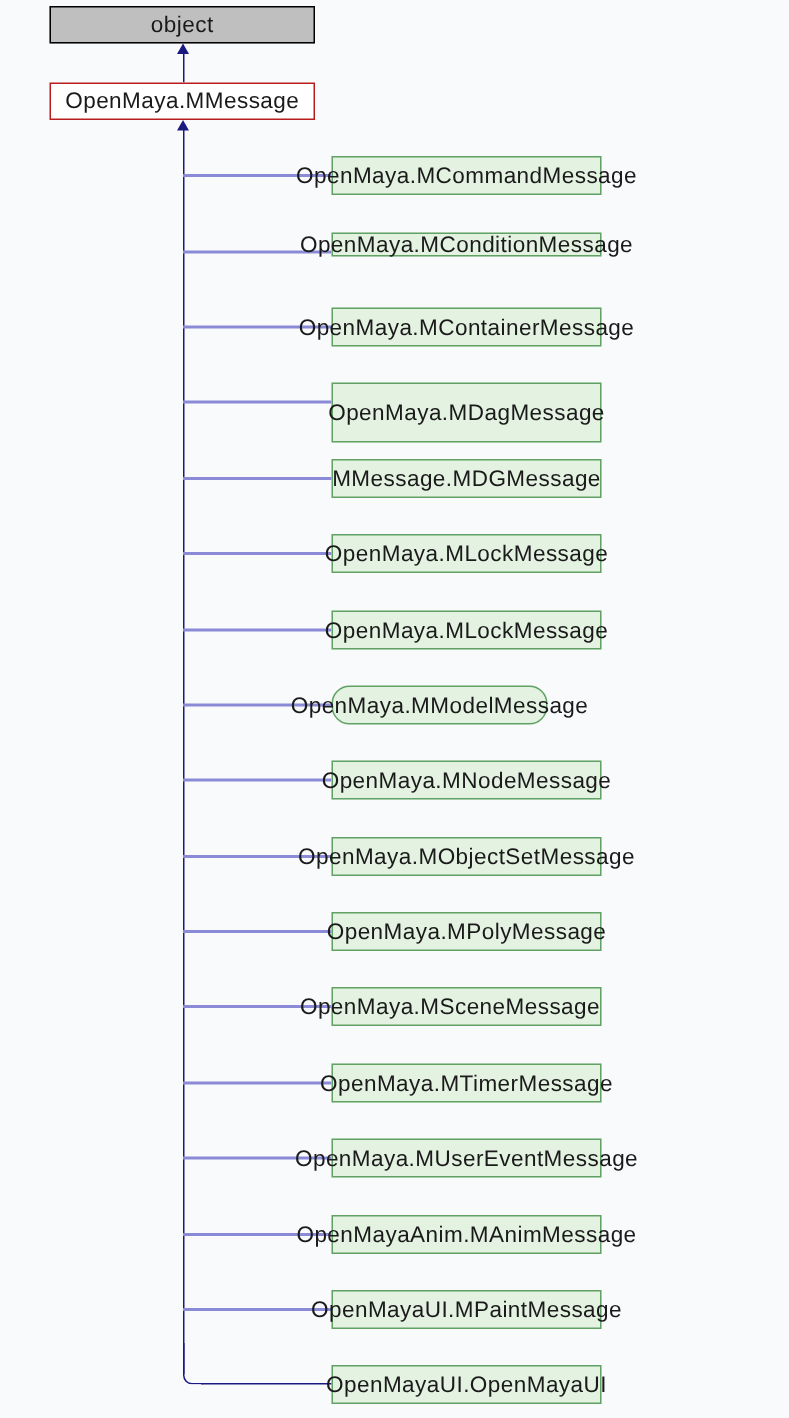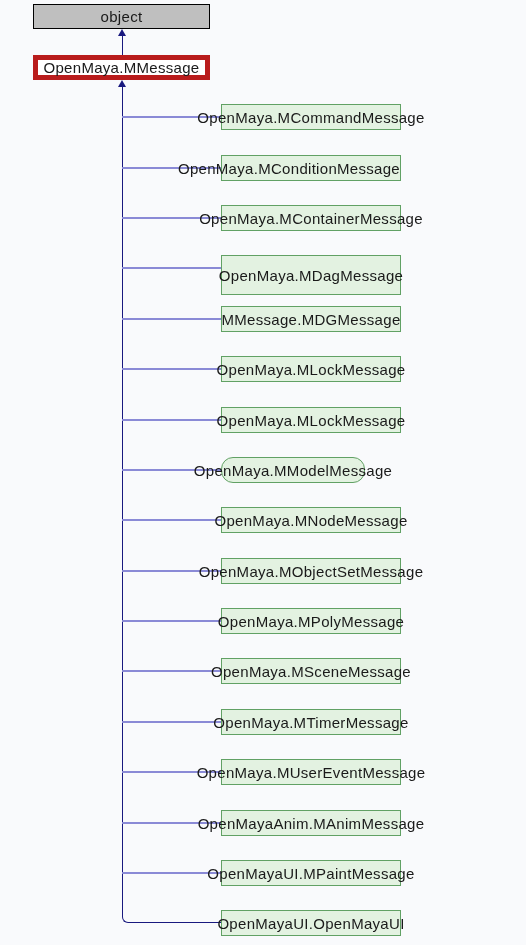--- a/index.html
+++ b/index.html
@@ -29,21 +29,21 @@
     color: #1a1a1a;
     white-space: nowrap;
     letter-spacing: 0.02em;
   }
   .node-root {
     background: #bfbfbf;
     border: 1px solid #000000;
   }
   .node-base {
     background: #ffffff;
-    border: 5px solid #b91c1c;
+    border: 1px solid #b91c1c;
   }
   .node-derived {
     background: #e3f2e1;
     border: 1px solid #61a164;
   }
   .edge-v {
     position: absolute;
     background: #19197f;
   }
   .edge-h {
@@ -108,21 +108,21 @@
       <div class="edge-h" style="left: 122px; top: 670px; width: 99px; height: 2px;"></div>
       <div class="edge-h" style="left: 122px; top: 721px; width: 99px; height: 2px;"></div>
       <div class="edge-h" style="left: 122px; top: 771px; width: 99px; height: 2px;"></div>
       <div class="edge-h" style="left: 122px; top: 822px; width: 99px; height: 2px;"></div>
       <div class="edge-h" style="left: 122px; top: 872px; width: 99px; height: 2px;"></div>
     </div>
   <div id="derived-nodes">
       <div class="node node-derived" style="left: 221px; top: 104px; width: 180px; height: 26px;">
         <span>OpenMaya.MCommandMessage</span>
       </div>
-      <div class="node node-derived" style="left: 221px; top: 155px; width: 180px; height: 26px; justify-content: flex-end;">
+      <div class="node node-derived" style="left: 221px; top: 155px; width: 180px; height: 16px;">
         <span>OpenMaya.MConditionMessage</span>
       </div>
       <div class="node node-derived" style="left: 221px; top: 205px; width: 180px; height: 26px;">
         <span>OpenMaya.MContainerMessage</span>
       </div>
       <div class="node node-derived" style="left: 221px; top: 255px; width: 180px; height: 40px;">
         <span>OpenMaya.MDagMessage</span>
       </div>
       <div class="node node-derived" style="left: 221px; top: 306px; width: 180px; height: 26px;">
         <span>MMessage.MDGMessage</span>
@@ -138,21 +138,21 @@
       </div>
       <div class="node node-derived" style="left: 221px; top: 507px; width: 180px; height: 26px;">
         <span>OpenMaya.MNodeMessage</span>
       </div>
       <div class="node node-derived" style="left: 221px; top: 558px; width: 180px; height: 26px;">
         <span>OpenMaya.MObjectSetMessage</span>
       </div>
       <div class="node node-derived" style="left: 221px; top: 608px; width: 180px; height: 26px; align-items: center;">
         <span>OpenMaya.MPolyMessage</span>
       </div>
-      <div class="node node-derived" style="left: 221px; top: 658px; width: 180px; height: 26px;">
+      <div class="node node-derived" style="left: 221px; top: 658px; width: 180px; height: 26px; justify-content: flex-end;">
         <span>OpenMaya.MSceneMessage</span>
       </div>
       <div class="node node-derived" style="left: 221px; top: 709px; width: 180px; height: 26px;">
         <span>OpenMaya.MTimerMessage</span>
       </div>
       <div class="node node-derived" style="left: 221px; top: 759px; width: 180px; height: 26px;">
         <span>OpenMaya.MUserEventMessage</span>
       </div>
       <div class="node node-derived" style="left: 221px; top: 810px; width: 180px; height: 26px;">
         <span>OpenMayaAnim.MAnimMessage</span>

